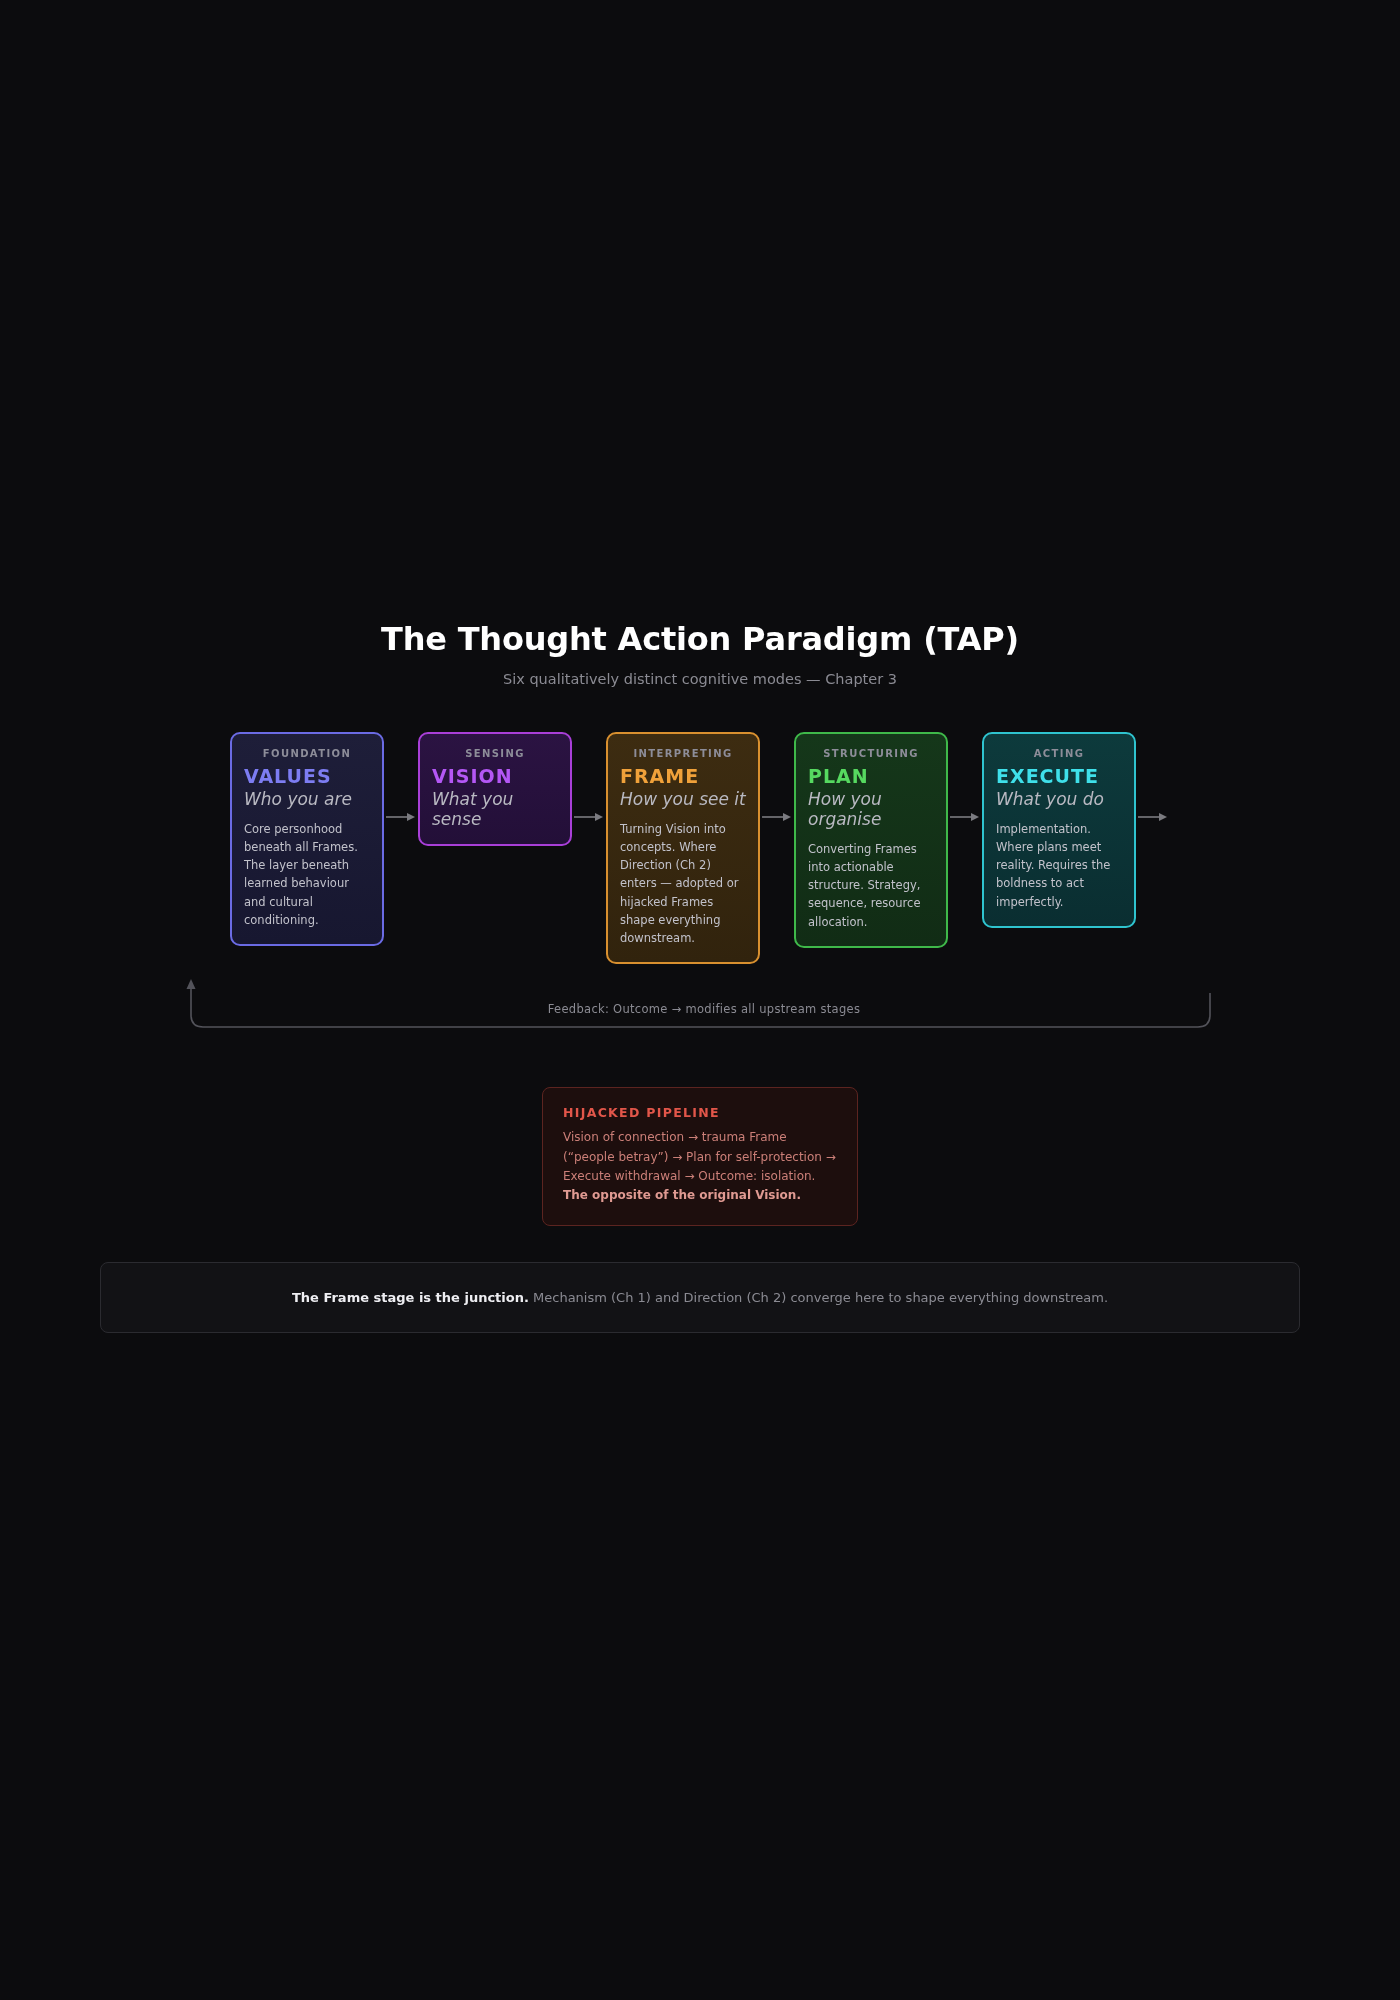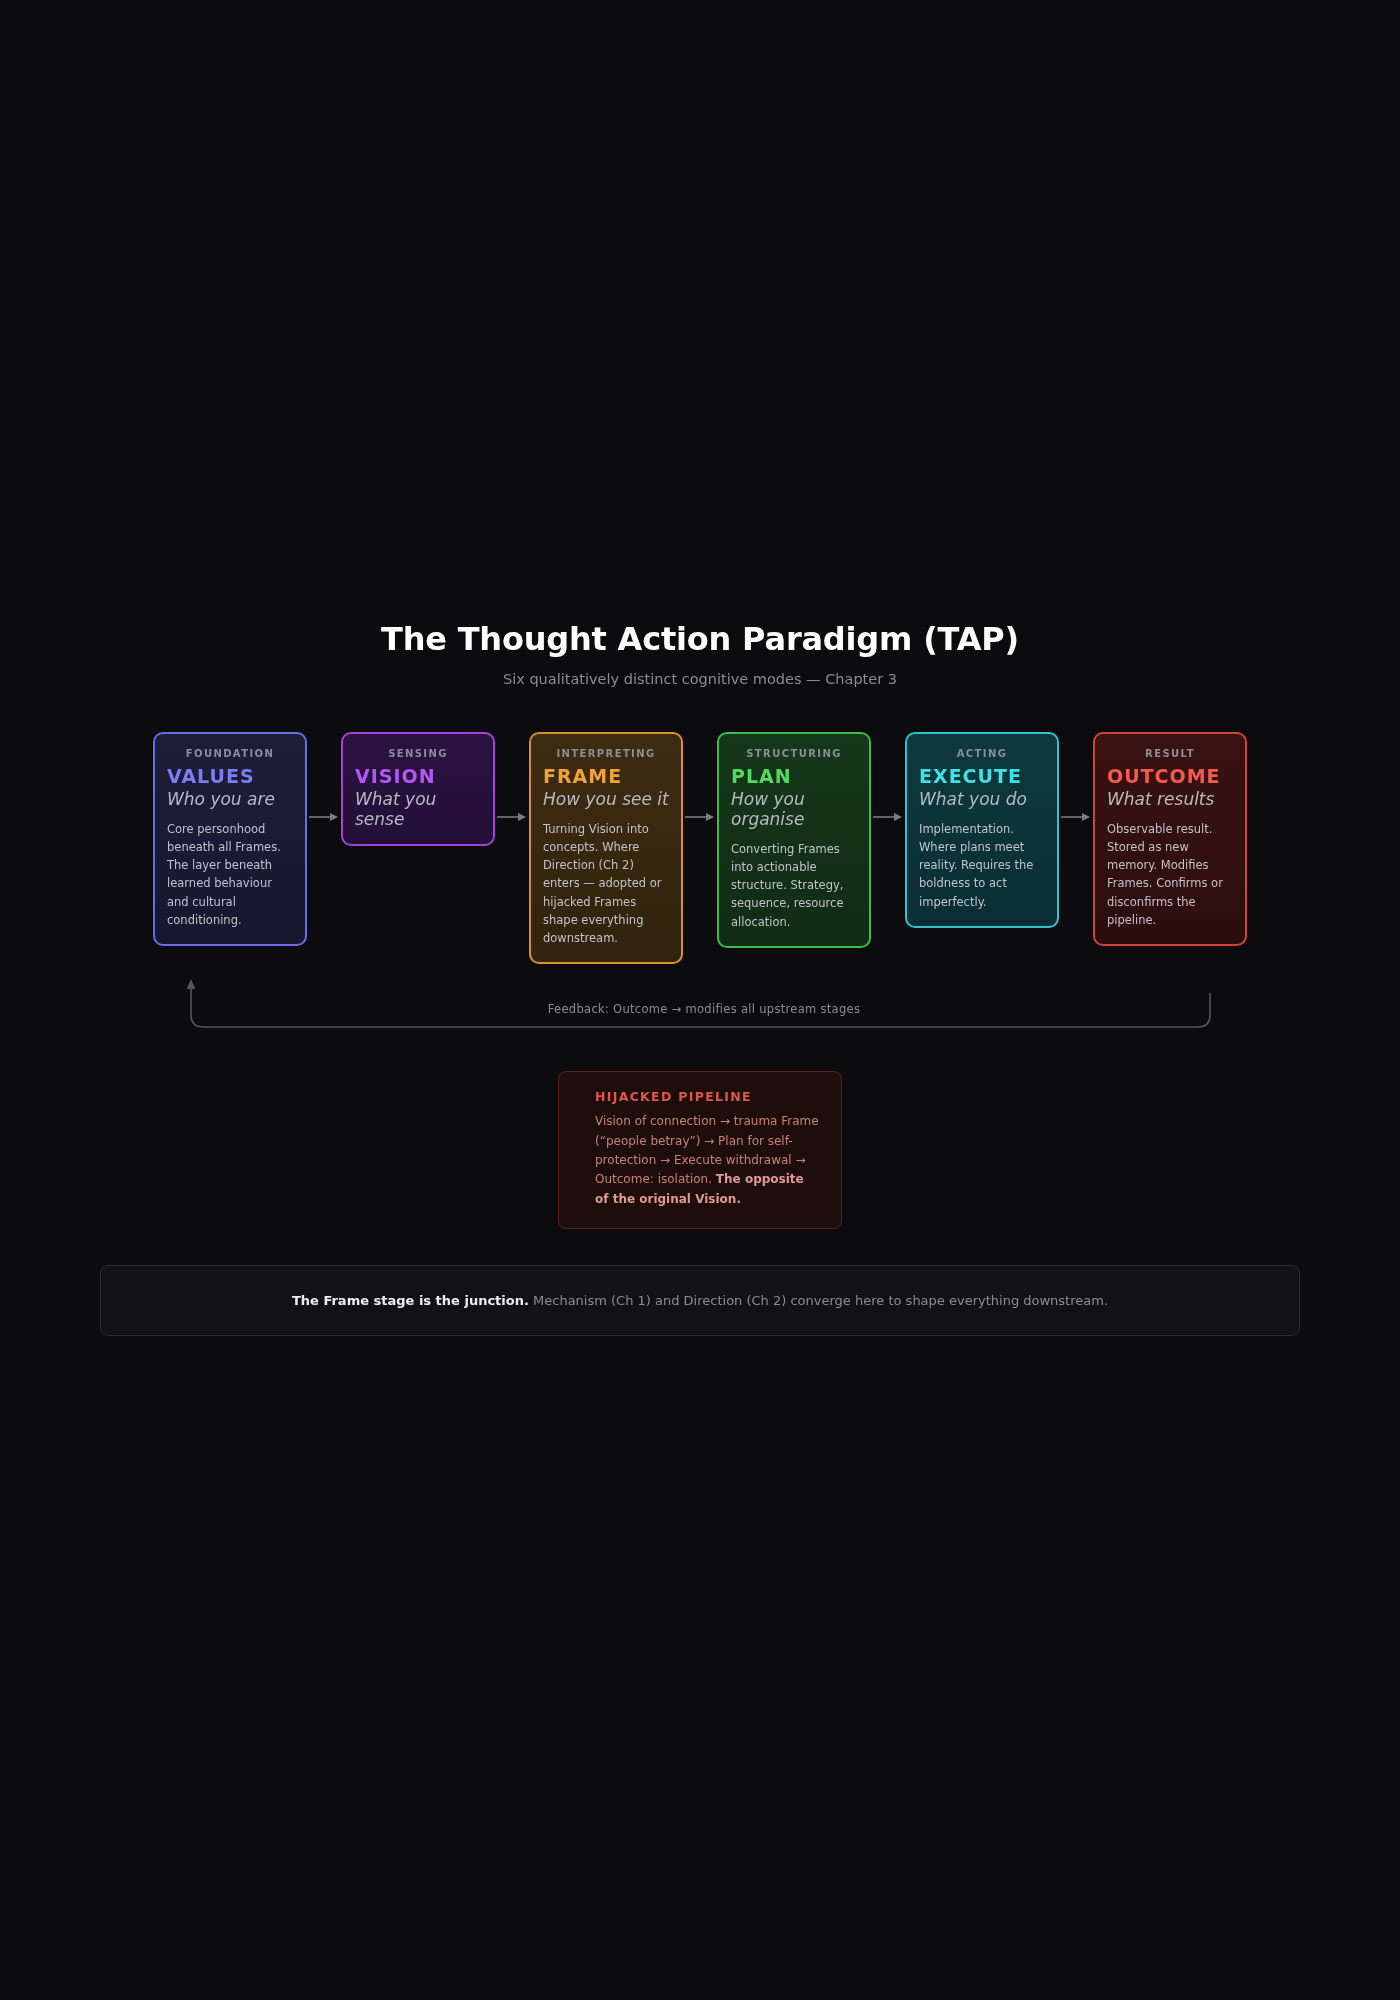--- a/index.html
+++ b/index.html
@@ -121,23 +121,24 @@
   }
 
   
   .examples {
     margin-top: 34px;
     display: flex;
     justify-content: center;
     gap: 20px;
   }
   .example {
-    width: 284px;
+    width: 316px;
     border-radius: 8px;
-    padding: 17px 20px 19px 36px;
+    padding: 17px 20px 19px 20px;
+    margin-top: 16px;
   }
   .ex-hijacked { border: 1px solid #5c2420; background: #1d0e0d; }
   .ex-clean    { border: 1px solid #234d2b; background: #0f1c10; }
   .ex-heading {
     font-size: 12.5px;
     font-weight: bold;
     letter-spacing: 1.3px;
   }
   .ex-hijacked .ex-heading { color: #e2564a; }
   .ex-clean .ex-heading    { color: #4cc95b; }
@@ -241,26 +242,20 @@
         <div class="card-body">Implementation. Where plans meet reality. Requires the boldness to act imperfectly.</div>
       </div>
 
       <div class="arrow">
         <svg width="30" height="12" viewBox="0 0 30 12">
           <line x1="0" y1="6" x2="21" y2="6" stroke="#7b7b80" stroke-width="1.6"></line>
           <polygon points="21,2 29,6 21,10" fill="#7b7b80"></polygon>
         </svg>
       </div>
 
-      <div class="card c-outcome">
-        <div class="eyebrow">RESULT</div>
-        <div class="card-title">OUTCOME</div>
-        <div class="card-sub">What results</div>
-        <div class="card-body">Observable result. Stored as new memory. Modifies Frames. Confirms or disconfirms the pipeline.</div>
-      </div>
 
     </div>
 
     <div class="feedback">
       <svg width="1035" height="60" viewBox="0 0 1035 60">
         <path d="M8 10 L8 38 Q8 50 20 50 L1015 50 Q1027 50 1027 38 L1027 16" fill="none" stroke="#53535a" stroke-width="1.6"></path>
         <polygon points="3.5,12 12.5,12 8,2" fill="#53535a"></polygon>
       </svg>
       <div class="feedback-label">Feedback: Outcome → modifies all upstream stages</div>
     </div>

